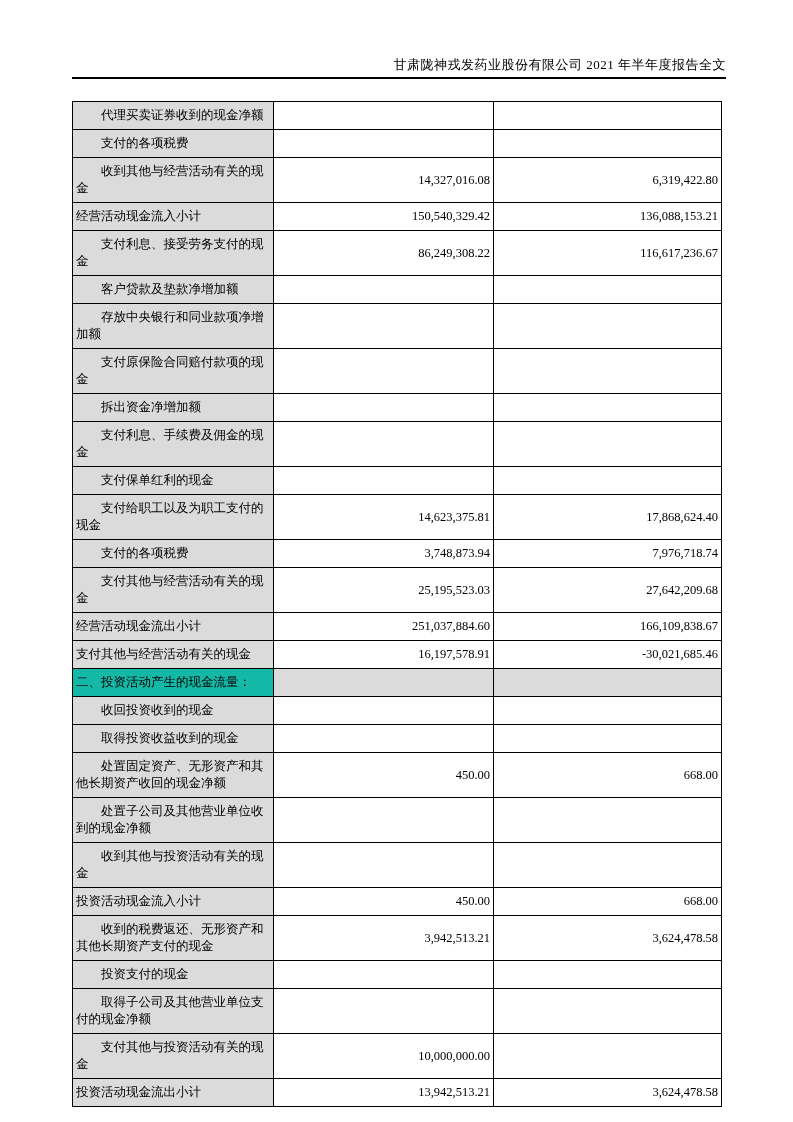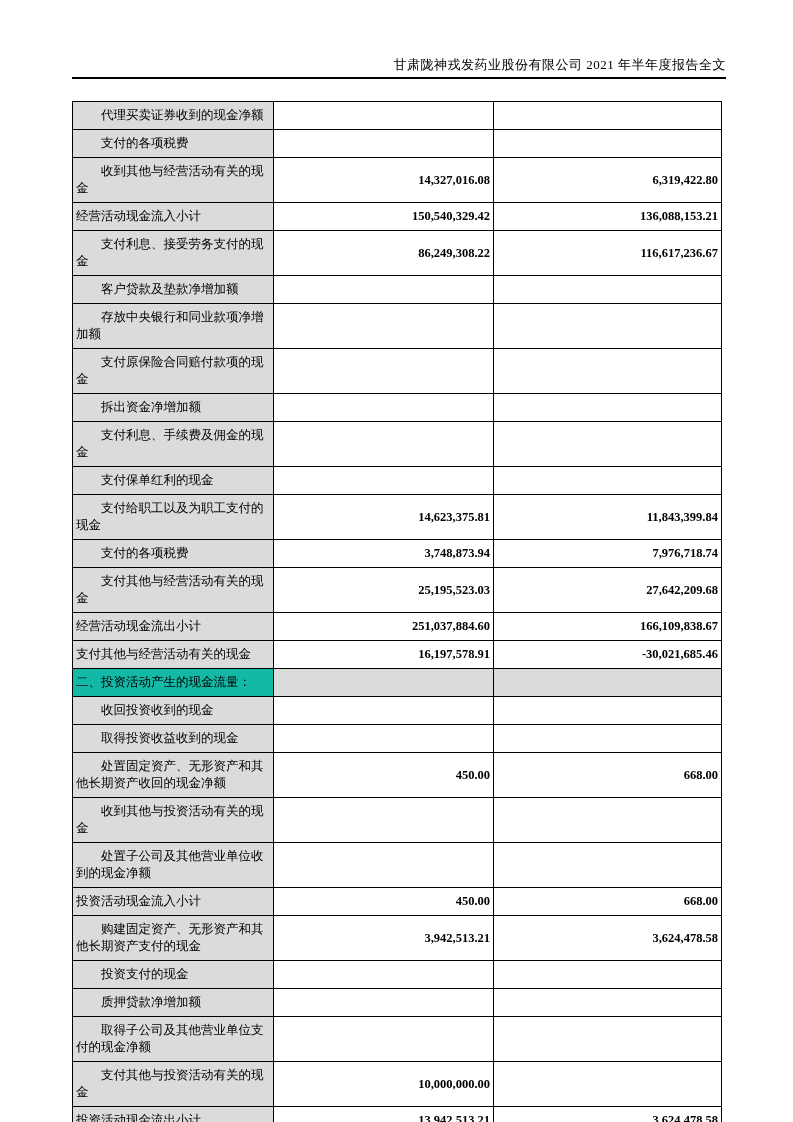--- a/index.html
+++ b/index.html
@@ -55,21 +55,20 @@
     background: #dbdbdb;
     text-align: left;
     padding-left: 4px;
   }
   tr.indent td.label-cell { text-indent: 2em; }
   tr.section td { background: #14b8a6; }
   td.value-cell {
     text-align: right;
     padding-right: 8px;
     background: #ffffff;
-    font-weight: bold;
   }
   tr.section td.value-cell { background: #dbdbdb; }
   tr.tall td { height: 44px; }
 </style>
 </head>
 <body>
 
 <div class="page">
   <div class="content">
 
@@ -135,21 +134,21 @@
     <td class="value-cell"></td>
   </tr>
           <tr class="indent">
     <td class="label-cell">支付保单红利的现金</td>
     <td class="value-cell"></td>
     <td class="value-cell"></td>
   </tr>
           <tr class="indent tall">
     <td class="label-cell">支付给职工以及为职工支付的现金</td>
     <td class="value-cell">14,623,375.81</td>
-    <td class="value-cell">11,843,399.84</td>
+    <td class="value-cell">17,868,624.40</td>
   </tr>
           <tr class="indent">
     <td class="label-cell">支付的各项税费</td>
     <td class="value-cell">3,748,873.94</td>
     <td class="value-cell">7,976,718.74</td>
   </tr>
           <tr class="indent">
     <td class="label-cell">支付其他与经营活动有关的现金</td>
     <td class="value-cell">25,195,523.03</td>
     <td class="value-cell">27,642,209.68</td>
@@ -177,47 +176,42 @@
           <tr class="indent">
     <td class="label-cell">取得投资收益收到的现金</td>
     <td class="value-cell"></td>
     <td class="value-cell"></td>
   </tr>
           <tr class="indent tall">
     <td class="label-cell">处置固定资产、无形资产和其他长期资产收回的现金净额</td>
     <td class="value-cell">450.00</td>
     <td class="value-cell">668.00</td>
   </tr>
+          <tr class="indent tall">
+    <td class="label-cell">处置子公司及其他营业单位收到的现金净额</td>
+    <td class="value-cell"></td>
+    <td class="value-cell"></td>
+  </tr>
           <tr class="indent">
     <td class="label-cell">收到其他与投资活动有关的现金</td>
-    <td class="value-cell"></td>
-    <td class="value-cell"></td>
-  </tr>
-          <tr class="indent tall">
-    <td class="label-cell">处置子公司及其他营业单位收到的现金净额</td>
     <td class="value-cell"></td>
     <td class="value-cell"></td>
   </tr>
           <tr>
     <td class="label-cell">投资活动现金流入小计</td>
     <td class="value-cell">450.00</td>
     <td class="value-cell">668.00</td>
   </tr>
           <tr class="indent tall">
-    <td class="label-cell">购建固定资产、无形资产和其他长期资产支付的现金</td>
+    <td class="label-cell">收到的税费返还、无形资产和其他长期资产支付的现金</td>
     <td class="value-cell">3,942,513.21</td>
     <td class="value-cell">3,624,478.58</td>
   </tr>
           <tr class="indent">
     <td class="label-cell">投资支付的现金</td>
-    <td class="value-cell"></td>
-    <td class="value-cell"></td>
-  </tr>
-          <tr class="indent">
-    <td class="label-cell">质押贷款净增加额</td>
     <td class="value-cell"></td>
     <td class="value-cell"></td>
   </tr>
           <tr class="indent tall">
     <td class="label-cell">取得子公司及其他营业单位支付的现金净额</td>
     <td class="value-cell"></td>
     <td class="value-cell"></td>
   </tr>
           <tr class="indent">
     <td class="label-cell">支付其他与投资活动有关的现金</td>

